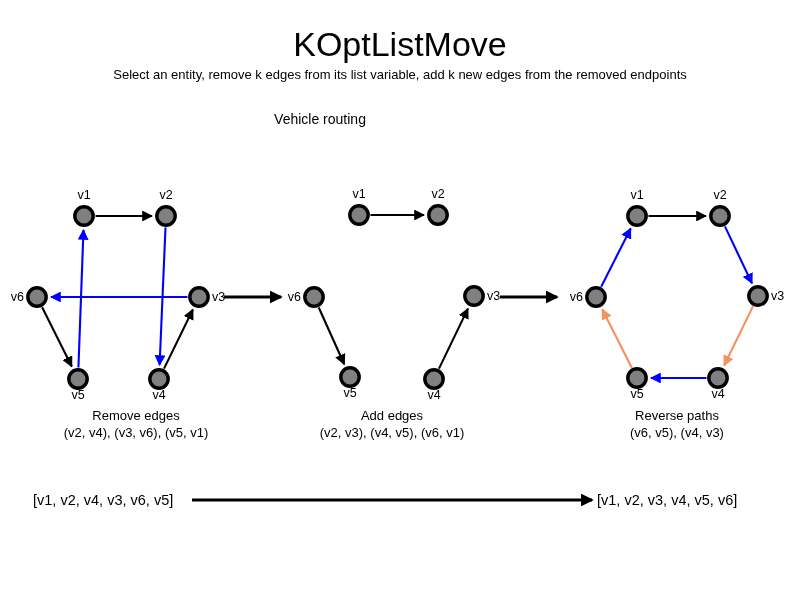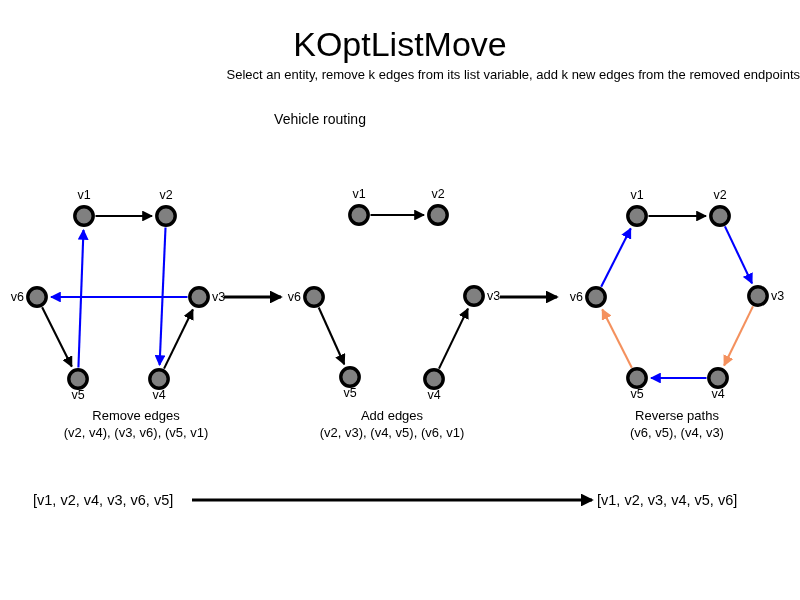--- a/index.html
+++ b/index.html
@@ -29,21 +29,21 @@
     font-size: 34px;
     font-weight: normal;
     letter-spacing: 0px;
     line-height: 40px;
   }
   #subtitle {
     position: absolute;
     top: 67px;
     left: 0;
     width: 800px;
-    text-align: right;
+    text-align: center;
     font-size: 13px;
     line-height: 16px;
   }
   #context-label {
     position: absolute;
     top: 110px;
     left: 0;
     width: 640px;
     text-align: center;
     font-size: 14px;

